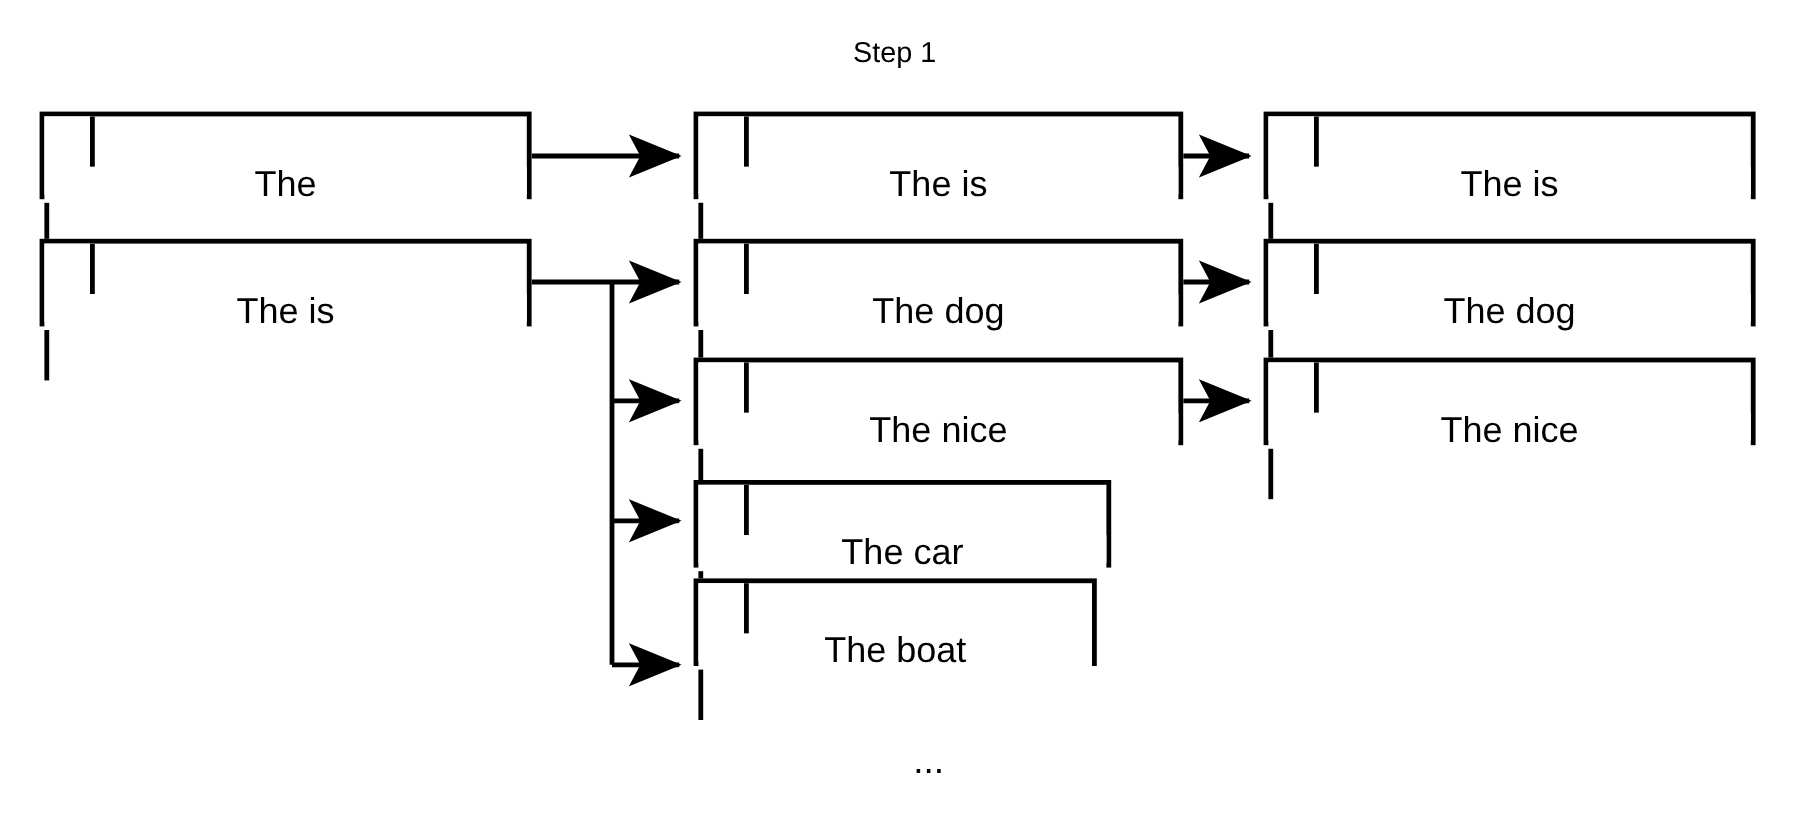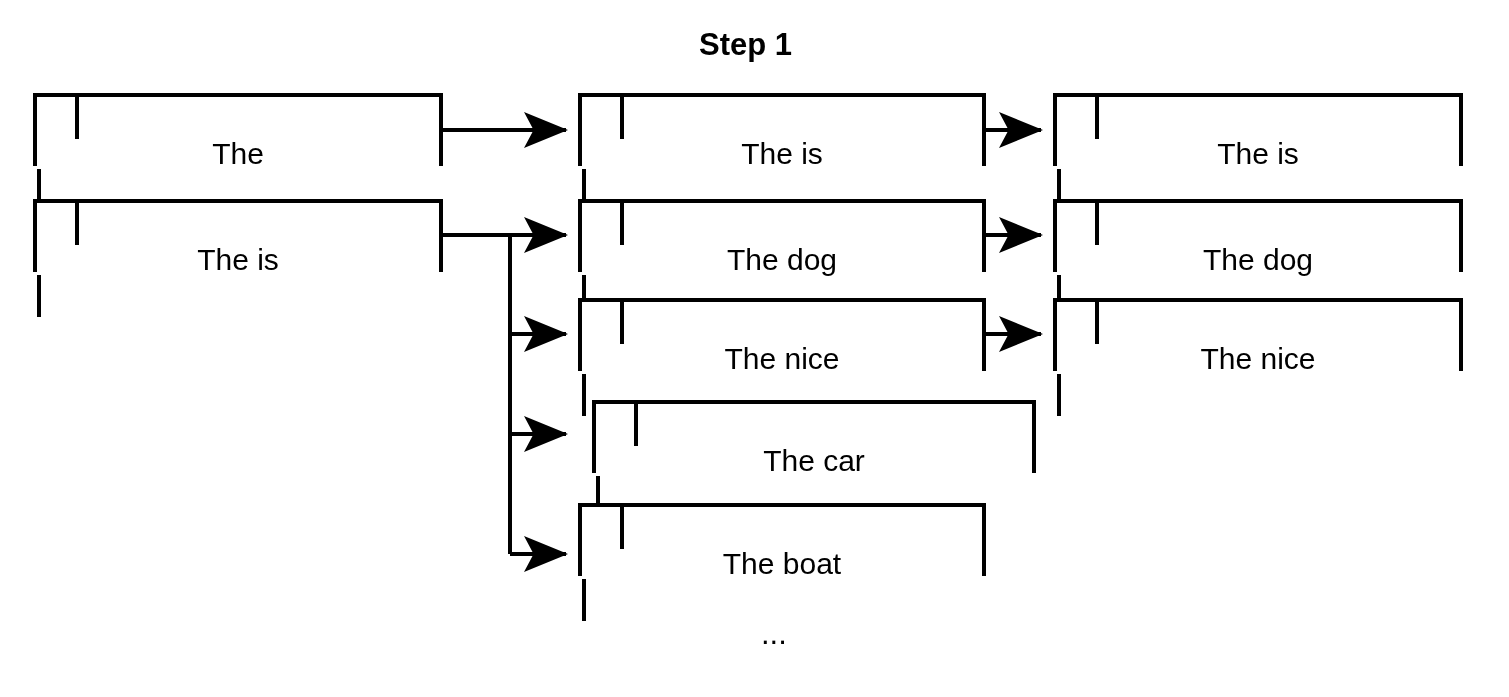--- a/index.html
+++ b/index.html
@@ -19,25 +19,24 @@
     background: #ffffff;
     overflow: hidden;
   }
   
   .title {
     position: absolute;
     left: 0;
     width: 1509px;
     top: 26px;
     text-align: center;
-    font-size: 31px;
+    font-size: 24px;
     line-height: 38px;
     color: #000000;
     white-space: nowrap;
-    font-weight: bold;
   }
   .title .title-text {
     display: inline-block;
     transform: translateX(-9px);
   }
   
   .seq-box {
     position: absolute;
     box-sizing: border-box;
     border: 4px solid #000000;
@@ -164,27 +163,27 @@
     <div class="cell-main">The dog</div>
     <div class="cell-right"></div>
   </div>
 
   <div class="seq-box" style="left:578px; top:298px; width:408px; height:73px;">
     <div class="cell-left"></div>
     <div class="cell-main">The nice</div>
     <div class="cell-right"></div>
   </div>
 
-  <div class="seq-box" style="left:578px; top:400px; width:444px; height:73px;margin-left:14px;">
+  <div class="seq-box" style="left:578px; top:400px; width:348px; height:73px;">
     <div class="cell-left"></div>
     <div class="cell-main">The car</div>
     <div class="cell-right"></div>
   </div>
 
-  <div class="seq-box" style="left:578px; top:503px; width:408px; height:73px;">
+  <div class="seq-box" style="left:578px; top:482px; width:336px; height:73px;">
     <div class="cell-left"></div>
     <div class="cell-main">The boat</div>
     <div class="cell-right"></div>
   </div>
 
   <div class="seq-box" style="left:1053px; top:93px; width:410px; height:73px;">
     <div class="cell-left"></div>
     <div class="cell-main">The is</div>
     <div class="cell-right"></div>
   </div>

